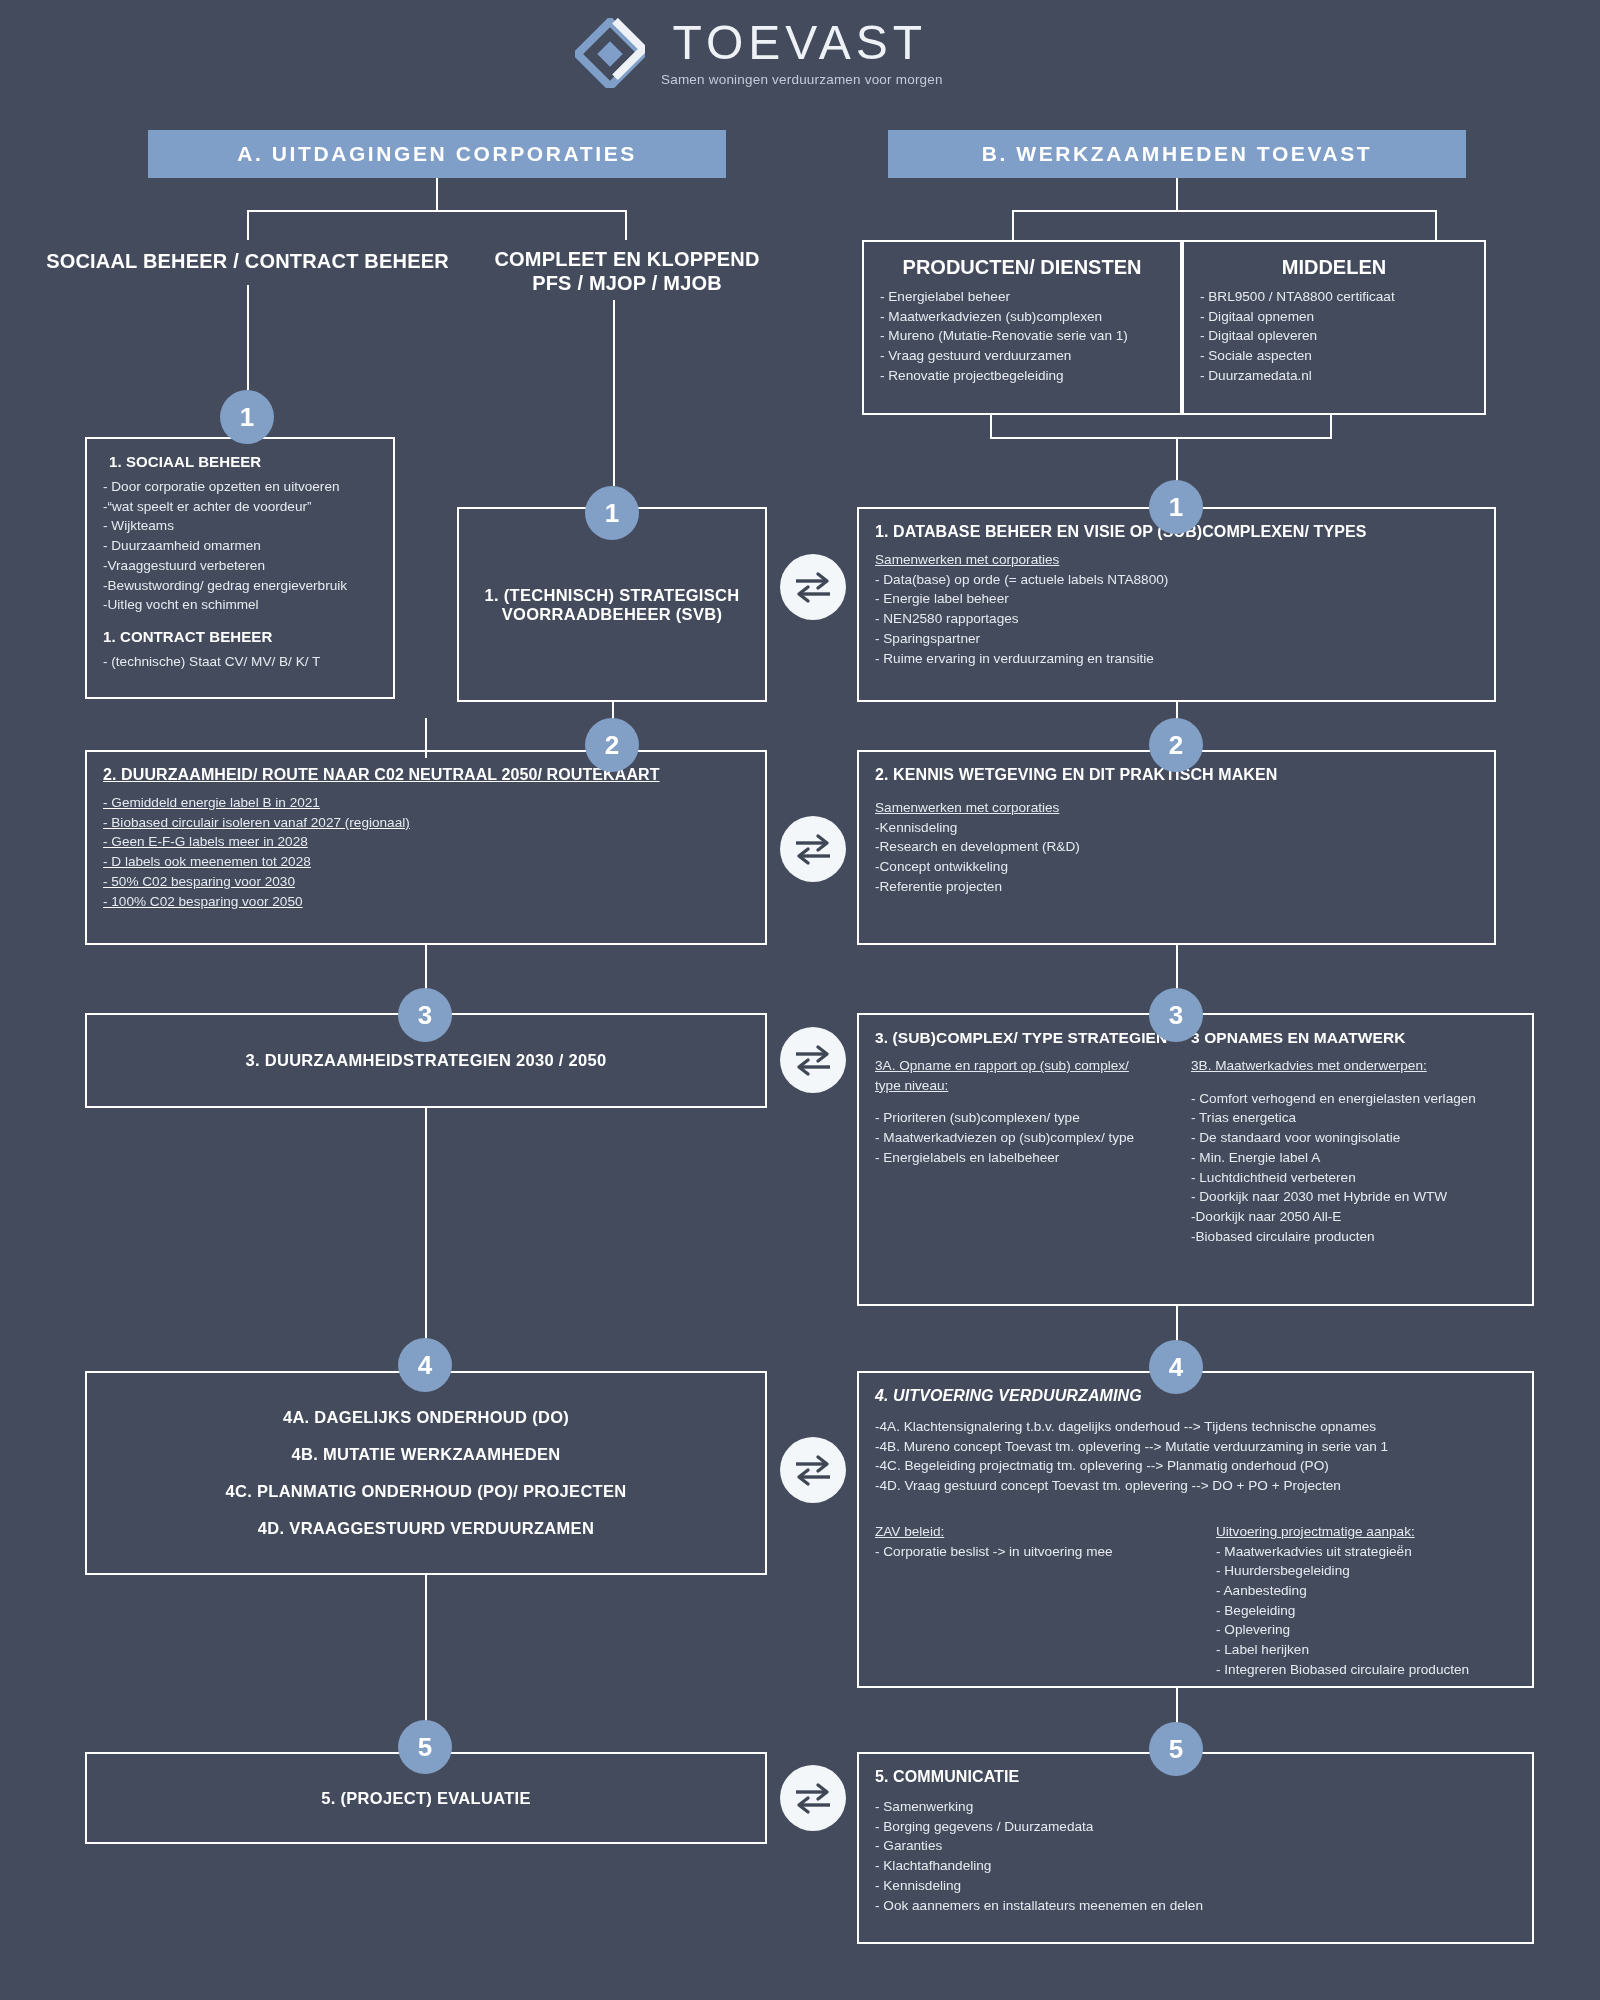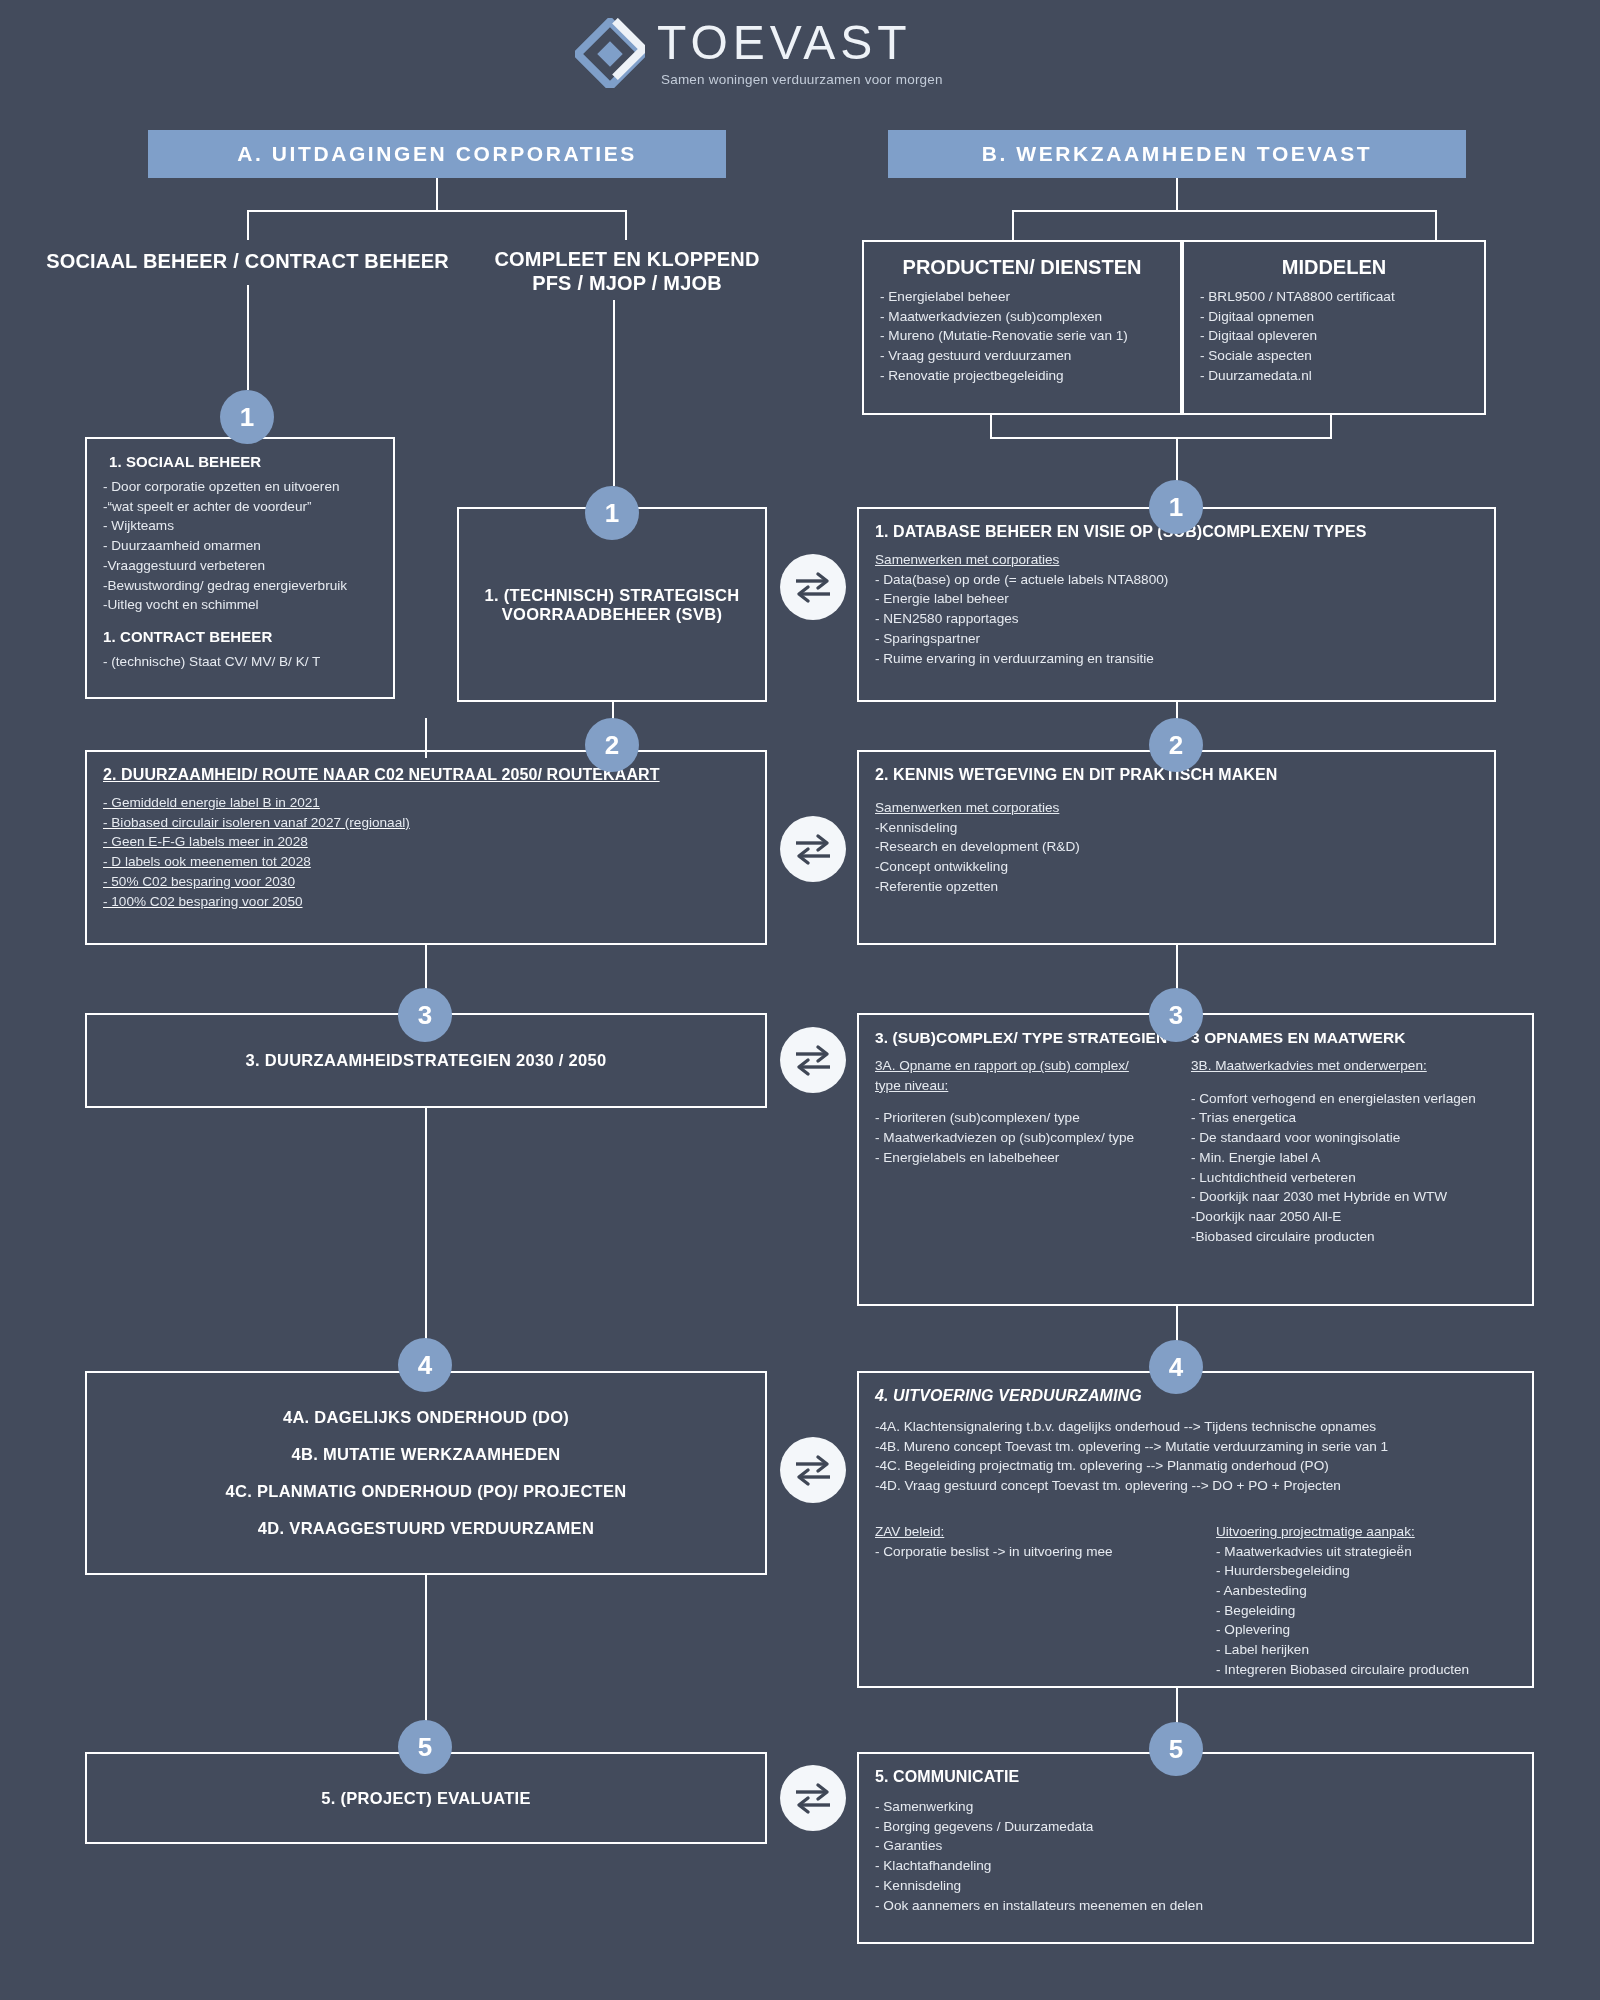--- a/index.html
+++ b/index.html
@@ -10,21 +10,21 @@
     font-family: "Liberation Sans", sans-serif;
     color: #ffffff;
     overflow: hidden;
   }
   #root { position: relative; width: 1600px; height: 2000px; }
 
   
   .logo-wrap { position: absolute; left: 575px; top: 12px; width: 420px; height: 82px; display: flex; align-items: center; }
   .logo-mark { width: 70px; height: 70px; position: relative; margin-right: 12px; flex: 0 0 70px; }
   .logo-text { display: flex; flex-direction: column; justify-content: center; }
-  .logo-word { font-size: 48px; font-weight: 400; letter-spacing: 5px; color: #eef2f7; line-height: 1; }
+  .logo-word { font-size: 48px; font-weight: 400; letter-spacing: 5px; color: #eef2f7; line-height: 1; text-align: center; }
   .logo-tag { font-size: 13.5px; color: #c3ccd9; letter-spacing: .2px; margin-top: 5px; margin-left: 4px; }
 
   
   .sec-header {
     position: absolute; background: #7f9fc9; color: #ffffff;
     font-size: 21px; font-weight: bold; letter-spacing: 2.6px;
     display: flex; align-items: center; justify-content: center;
   }
   #hdrA { left: 148px; top: 130px; width: 578px; height: 48px; }
   #hdrB { left: 888px; top: 130px; width: 578px; height: 48px; }
@@ -199,21 +199,21 @@
     <div class="li">- 100% C02 besparing voor 2050</div>
   </div>
 
   <div class="badge" style="left:1149px; top:718px;">2</div>
   <div class="box" style="left:857px; top:750px; width:639px; height:195px;">
     <div class="box-title" style="font-size:16px; margin-bottom:14px;">2. KENNIS WETGEVING EN DIT PRAKTISCH MAKEN</div>
     <div class="uline">Samenwerken met corporaties</div>
     <div class="li">-Kennisdeling</div>
     <div class="li">-Research en development (R&amp;D)</div>
     <div class="li">-Concept ontwikkeling</div>
-    <div class="li">-Referentie opzetten</div>
+    <div class="li">-Referentie projecten</div>
   </div>
 
   <div class="exch" style="left:780px; top:816px;">
     <svg viewBox="0 0 42 36">
       <path d="M4 12 H33" stroke="#3f4756" stroke-width="3.4" fill="none"></path>
       <path d="M26 5 L35 12 L26 19" stroke="#3f4756" stroke-width="3.4" fill="none" stroke-linecap="round" stroke-linejoin="round"></path>
       <path d="M38 25 H9" stroke="#3f4756" stroke-width="3.4" fill="none"></path>
       <path d="M16 18 L7 25 L16 32" stroke="#3f4756" stroke-width="3.4" fill="none" stroke-linecap="round" stroke-linejoin="round"></path>
     </svg>
   </div>

